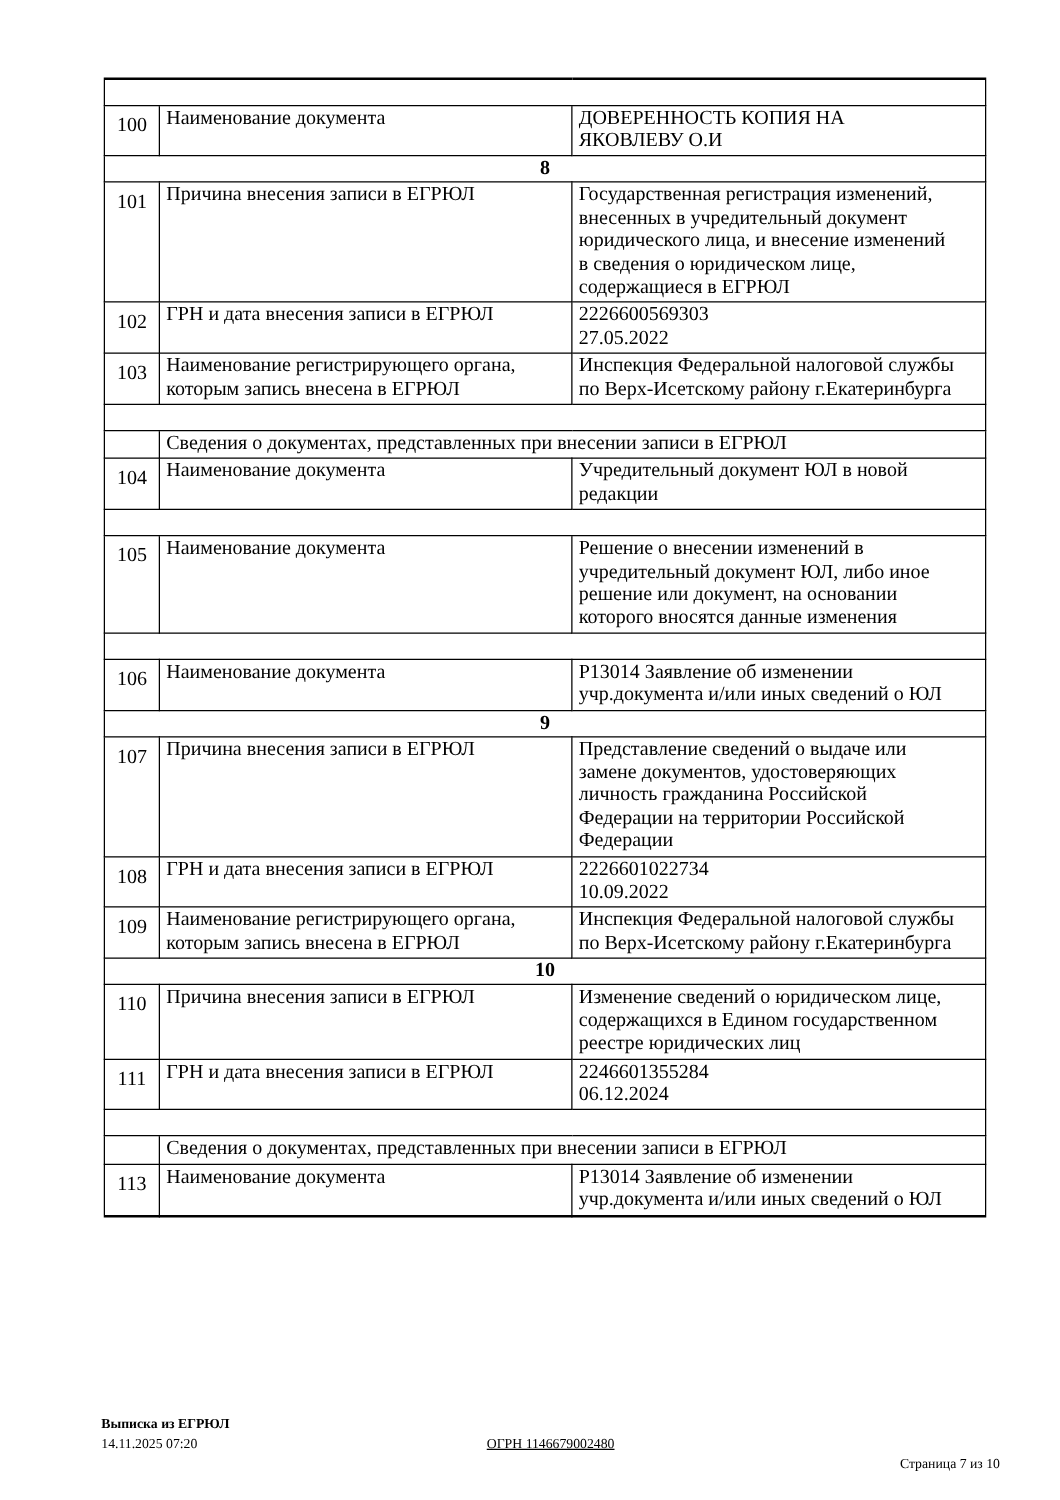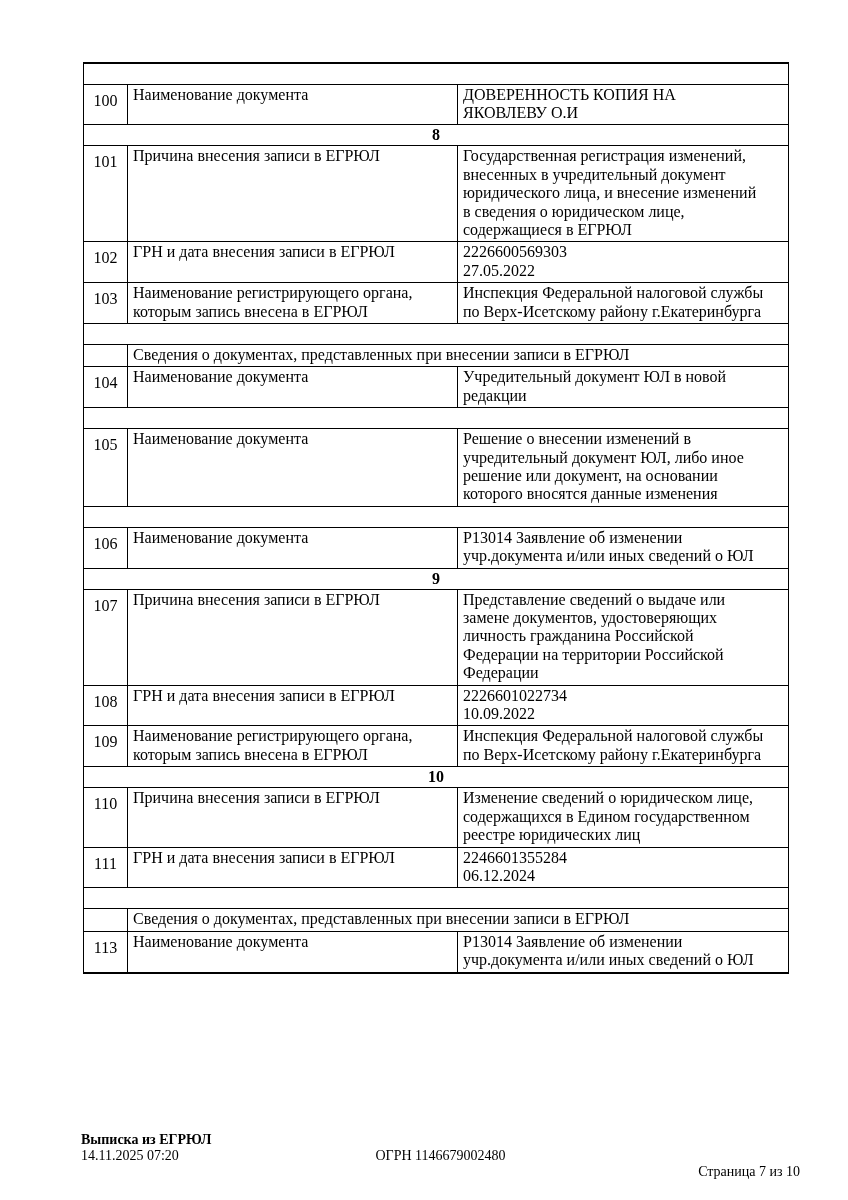--- a/index.html
+++ b/index.html
@@ -34,27 +34,27 @@
   .doc-table td.num { text-align: center; padding: 7px 2px; white-space: normal; }
   tr.spacer td { height: 21px; padding: 0; }
   tr.section td { height: 21px; text-align: center; font-weight: bold; padding: 0; line-height: 20px; white-space: normal; }
   tr.subheader td.sh-text { white-space: normal; }
 
   .footer {
     position: absolute;
     left: 81px;
     top: 1132px;
     width: 719px;
-    font-size: 14px;
+    font-size: 11px;
     line-height: 15.5px;
     color: #000000;
   }
   .footer .f-line1 { font-weight: bold; }
   .footer .f-line2 { position: relative; height: 15.5px; }
-  .footer .f-center { position: absolute; left: 0; top: 0; width: 100%; text-align: center; }
+  .footer .f-center { position: absolute; left: 0; top: 0; width: 100%; text-align: center; text-decoration: underline; }
   .footer .f-right { position: absolute; right: 0; top: 16px; margin-left: 27px; }
   .footer .f-left { position: absolute; left: 0; top: 0; }
 </style>
 </head>
 <body>
 
 <div class="page">
 
   <table class="doc-table">
     <colgroup>

